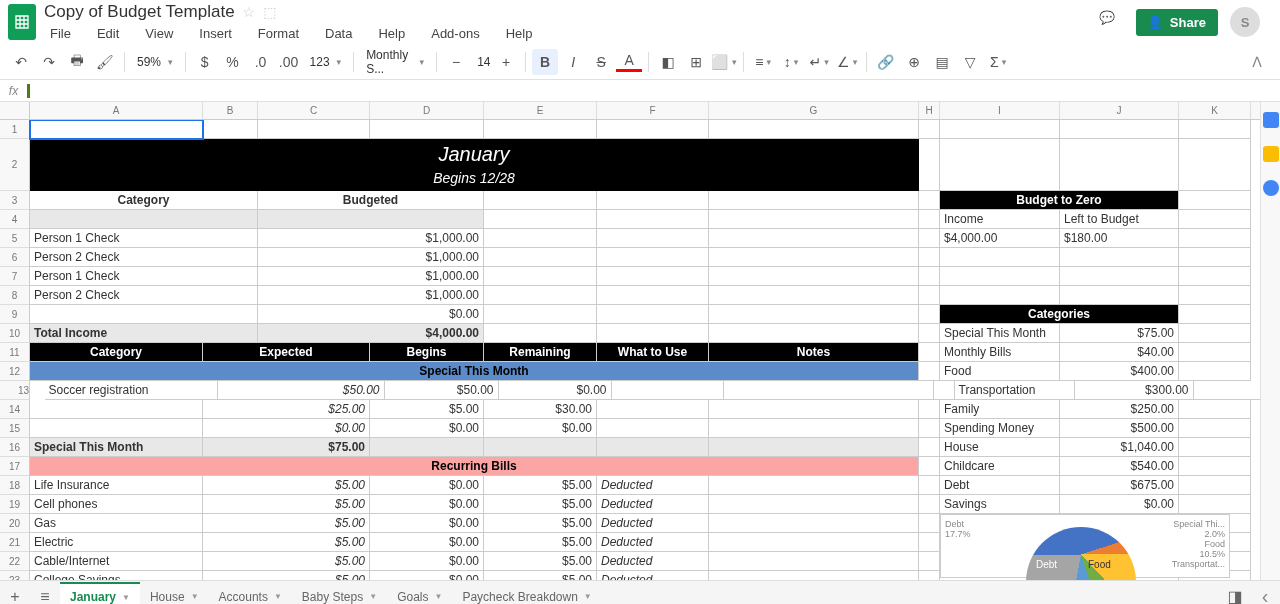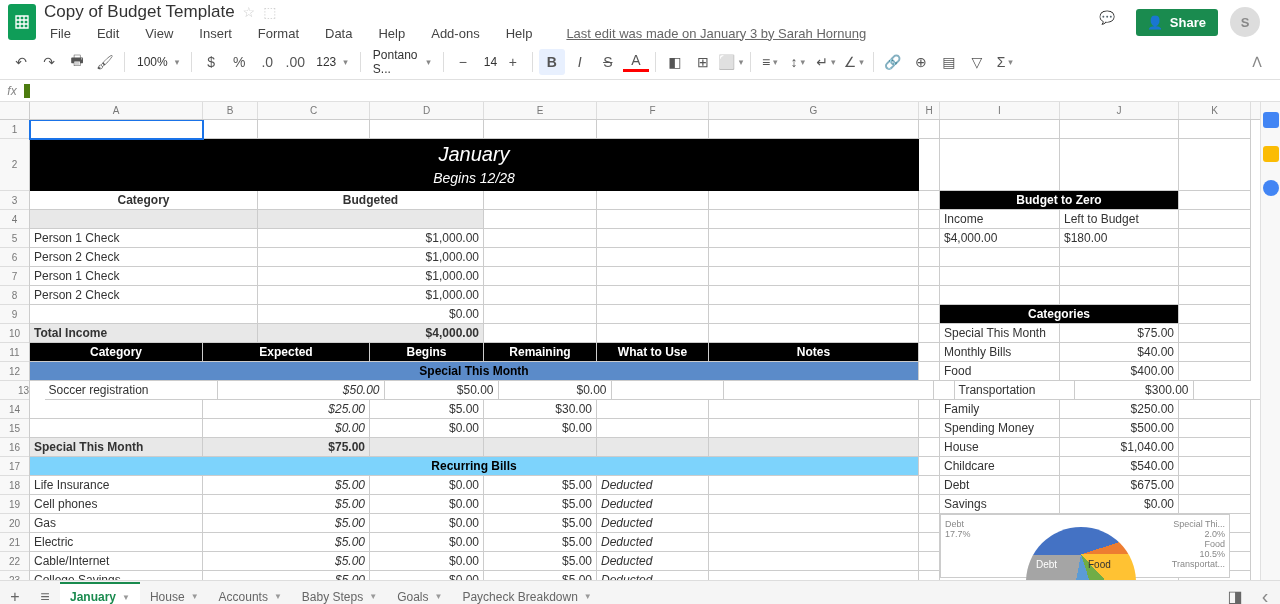--- a/index.html
+++ b/index.html
@@ -18,38 +18,38 @@
 .avatar{width:30px;height:30px;border-radius:50%;background:#ddd;color:#888;display:flex;align-items:center;justify-content:center;font-weight:bold}
 .comment-icon{width:24px;height:24px;color:#666}
 .toolbar{display:flex;align-items:center;padding:4px 8px;border-bottom:1px solid #e0e0e0;height:36px;gap:2px;position:relative}
 .tb-btn{width:26px;height:26px;display:flex;align-items:center;justify-content:center;color:#555;font-size:14px;cursor:pointer}
 .tb-sep{width:1px;height:20px;background:#ddd;margin:0 4px}
 .tb-text{font-size:12px;color:#333;padding:0 6px;display:flex;align-items:center;gap:4px}
 .tb-dropdown::after{content:"▾";font-size:9px;margin-left:3px;color:#888}
 .bold{font-weight:bold}
 .collapse-btn{position:absolute;right:10px;color:#888}
 .fxbar{display:flex;align-items:center;border-bottom:1px solid #e0e0e0;height:22px;font-size:12px}
-.fx-label{width:30px;text-align:center;color:#888;font-style:italic;border-right:6px solid #4d7c0f}
+.fx-label{width:30px;text-align:center;color:#888;font-style:italic;border-right:3px solid #4d7c0f}
 .columns{display:flex;height:18px;border-bottom:1px solid #ccc;background:#f8f8f8}
 .rownum-spacer{width:30px;border-right:1px solid #ccc;background:#f8f8f8}
 .colhdr{border-right:1px solid #ddd;text-align:center;font-size:10px;color:#777;line-height:18px}
 .grid{display:flex;height:460px;overflow:hidden}
 .rownums{width:30px;background:#f8f8f8;border-right:1px solid #ccc}
 .rownum{border-bottom:1px solid #ddd;text-align:center;font-size:10px;color:#777;height:19px;line-height:19px}
 .cells{position:relative;flex:1}
 .row{display:flex;height:19px}
 .cell{border-right:1px solid #ccc;border-bottom:1px solid #ccc;padding:0 4px;font-size:12px;line-height:18px;overflow:hidden;white-space:nowrap}
 .selected{outline:2px solid #1a73e8;outline-offset:-1px;background:#fff;z-index:5;position:relative}
 .banner{background:#000;color:#fff;text-align:center;font-family:cursive}
 .banner-month{font-size:20px;font-style:italic;height:30px;line-height:30px}
 .banner-sub{font-size:14px;font-style:italic;height:22px;line-height:18px}
 .hdr-row{font-weight:bold;text-align:center}
 .subhdr{background:#000;color:#fff;text-align:center;font-weight:bold}
 .blue-hdr{background:#5b8bc9;color:#000;text-align:center;font-weight:bold}
-.red-hdr{background:#7dd3fc;color:#000;text-align:center;font-weight:bold}
+.red-hdr{background:#fca5a5;color:#000;text-align:center;font-weight:bold}
 .gray-row{background:#e8e8e8;font-weight:bold}
 .num{text-align:right}
 .italic{font-style:italic}
 .side-panel{position:absolute;right:0;top:0;width:20px;background:#f8f8f8;height:100%;border-left:1px solid #e0e0e0;display:flex;flex-direction:column;align-items:center;padding-top:10px;gap:18px}
 .side-icon{width:16px;height:16px;border-radius:3px}
 .tabs{display:flex;align-items:center;border-top:1px solid #ddd;height:32px;background:#f5f5f5;font-size:12px}
 .tab-btn{width:30px;text-align:center;color:#666;cursor:pointer;font-size:16px}
 .tab{padding:6px 10px;color:#666;display:flex;align-items:center;gap:6px;cursor:pointer}
 .tab.active{background:#fff;color:#1a8b4f;font-weight:bold;border-top:2px solid #1a8b4f;margin-top:-1px}
 .tab-caret{font-size:8px;color:#999}
@@ -74,48 +74,47 @@
     <div class="menubar">
       <span>File</span>
       <span>Edit</span>
       <span>View</span>
       <span>Insert</span>
       <span>Format</span>
       <span>Data</span>
       <span>Help</span>
       <span>Add-ons</span>
       <span>Help</span>
-      <span class="edit-info">Last edit was made on January 3 by Sarah Hornung</span>
     </div>
   </div>
   <div class="right-header">
     <div class="comment-icon">💬</div>
     <div class="share-btn">
         <span>👤</span>
         <span>Share</span>
       </div>
     <div class="avatar">S</div>
   </div>
 </div>
 
 <div class="toolbar">
   <div class="tb-btn">↶</div>
   <div class="tb-btn">↷</div>
   <div class="tb-btn">🖶</div>
   <div class="tb-btn">🖌</div>
   <div class="tb-sep"></div>
-  <div class="tb-text tb-dropdown">100%</div>
+  <div class="tb-text tb-dropdown">59%</div>
   <div class="tb-sep"></div>
   <div class="tb-btn">$</div>
   <div class="tb-btn">%</div>
   <div class="tb-btn">.0</div>
   <div class="tb-btn">.00</div>
   <div class="tb-text tb-dropdown">123</div>
   <div class="tb-sep"></div>
-  <div class="tb-text tb-dropdown" style="width:70px">Pontano S...</div>
+  <div class="tb-text tb-dropdown" style="width:70px">Monthly S...</div>
   <div class="tb-sep"></div>
   <div class="tb-btn">−</div>
   <div class="tb-text" style="width:20px;text-align:center">14</div>
   <div class="tb-btn">+</div>
   <div class="tb-sep"></div>
   <div class="tb-btn bold" style="background:#e8f0fe;border-radius:3px">B</div>
   <div class="tb-btn" style="font-style:italic">I</div>
   <div class="tb-btn" style="text-decoration:line-through">S</div>
   <div class="tb-btn" style="border-bottom:3px solid red;height:20px">A</div>
   <div class="tb-sep"></div>

